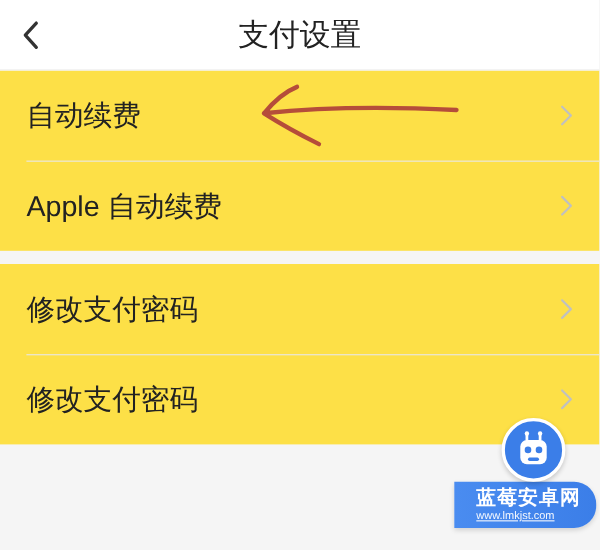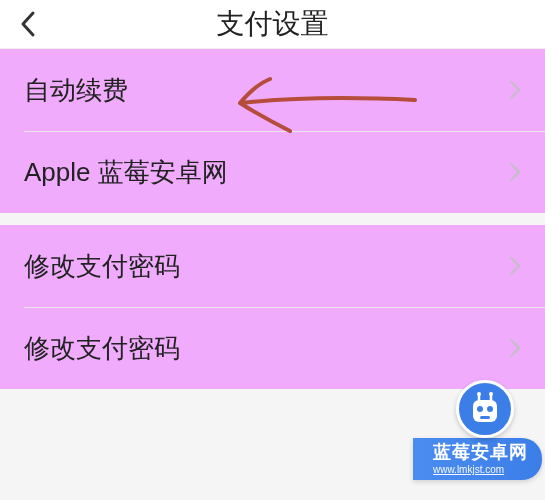--- a/index.html
+++ b/index.html
@@ -9,21 +9,21 @@
     }
     body {
       width: 545px;
       height: 500px;
       background: #f5f5f5;
       font-family: -apple-system, "PingFang SC", "Helvetica Neue", Arial, sans-serif;
       position: relative;
       overflow: hidden;
     }
     .header {
-      height: 49px;
+      height: 64px;
       background: #fff;
       display: flex;
       align-items: center;
       position: relative;
       border-bottom: 1px solid #eee;
     }
     .back-btn {
       position: absolute;
       left: 16px;
       top: 50%;
@@ -36,21 +36,21 @@
       justify-content: center;
     }
     .header-title {
       width: 100%;
       text-align: center;
       font-size: 28px;
       color: #222;
       font-weight: 500;
     }
     .section {
-      background: #f0abfc;
+      background: #fde047;
     }
     .section + .section {
       margin-top: 12px;
     }
     .list-item {
       display: flex;
       align-items: center;
       justify-content: space-between;
       padding: 0 24px;
       height: 82px;
@@ -137,21 +137,21 @@
 </div>
 
 <div class="section">
   <div class="list-item">
     <span class="list-item-label">自动续费</span>
     <svg class="chevron-right" width="12" height="20" viewBox="0 0 12 20" fill="none">
       <path d="M2 2 L10 10 L2 18" stroke="#c0c0c0" stroke-width="2" stroke-linecap="round" stroke-linejoin="round"></path>
     </svg>
   </div>
   <div class="list-item">
-    <span class="list-item-label">Apple 蓝莓安卓网</span>
+    <span class="list-item-label">Apple 自动续费</span>
     <svg class="chevron-right" width="12" height="20" viewBox="0 0 12 20" fill="none">
       <path d="M2 2 L10 10 L2 18" stroke="#c0c0c0" stroke-width="2" stroke-linecap="round" stroke-linejoin="round"></path>
     </svg>
   </div>
 </div>
 
 <div class="section">
   <div class="list-item">
     <span class="list-item-label">修改支付密码</span>
     <svg class="chevron-right" width="12" height="20" viewBox="0 0 12 20" fill="none">

